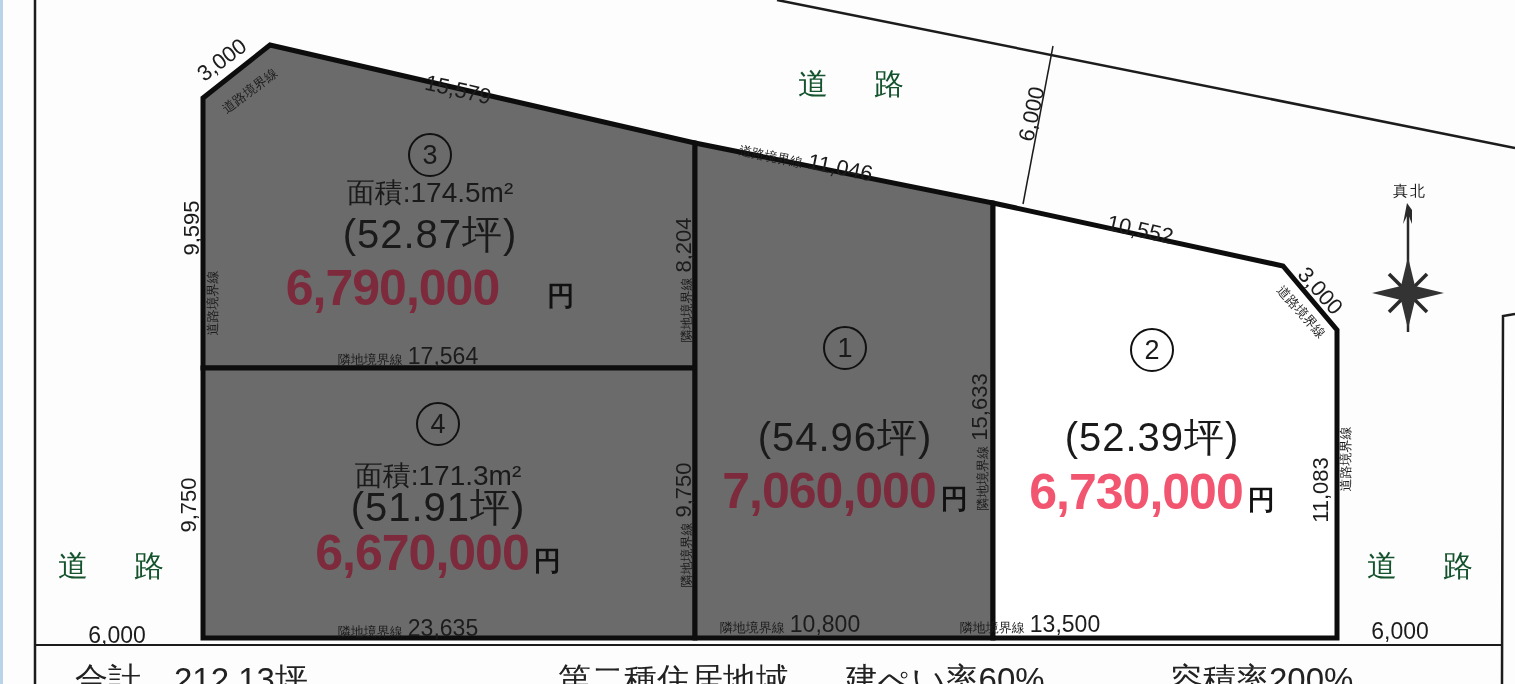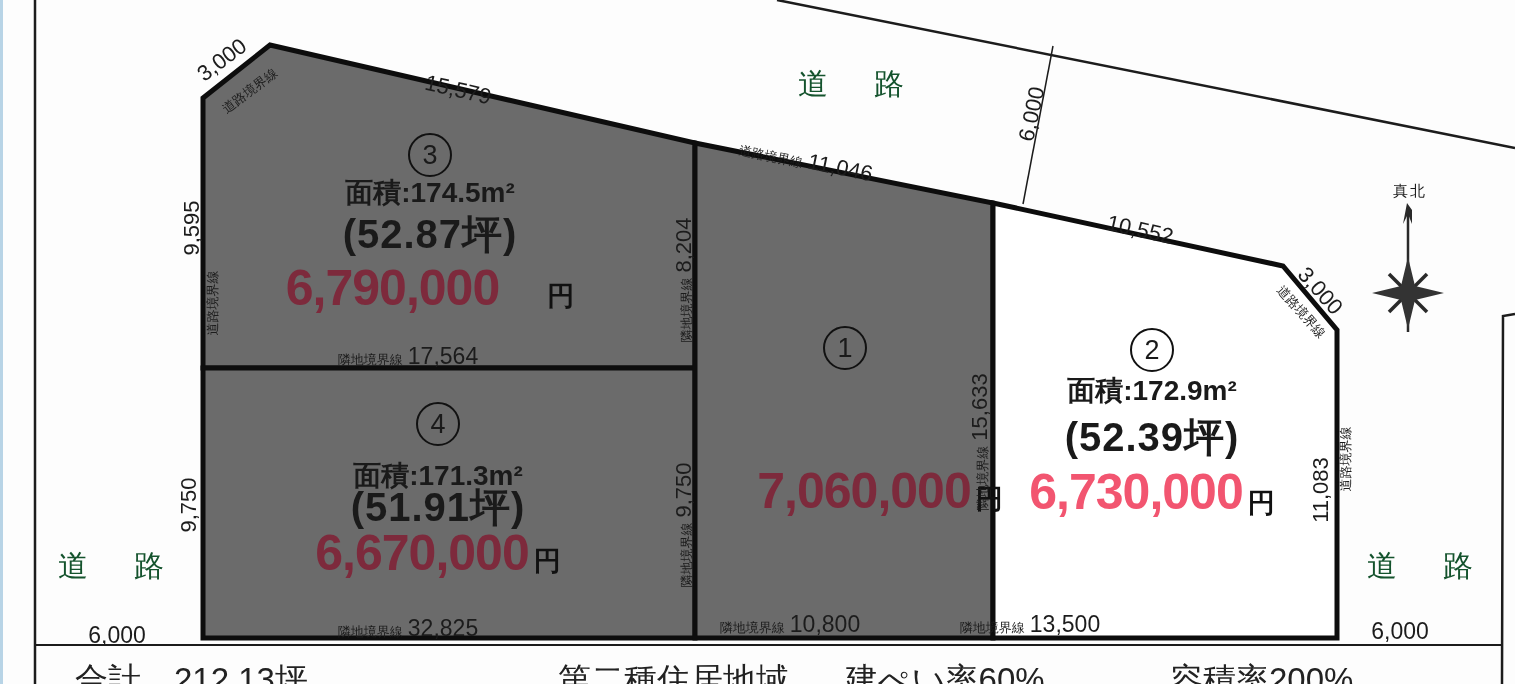--- a/index.html
+++ b/index.html
@@ -12,22 +12,22 @@
   .parcel{fill:var(--parcel-fill);stroke:#0d0d0d;stroke-width:5;stroke-linejoin:miter;}
   .parcel.white{fill:#ffffff;}
   .roadline{stroke:#1c1c1c;fill:none;}
   .road-label{font-size:30px;letter-spacing:8px;color:#14532d;}
   .north-label{font-size:15px;color:#1c1c1c;letter-spacing:2px;}
   .lot-num{
     width:40px;height:40px;border:2.5px solid #111;border-radius:50%;
     display:flex;align-items:center;justify-content:center;
     font-size:27px;line-height:1;background:transparent;
   }
-  .lot-area{font-size:28px;font-weight:bold;}
-  .lot-tsubo{font-size:40px;font-weight:bold;letter-spacing:1px;}
+  .lot-area{font-size:28px;font-weight:normal;}
+  .lot-tsubo{font-size:40px;font-weight:normal;letter-spacing:1px;}
   .lot-price{display:flex;align-items:baseline;gap:5px;}
   .lot-price .big{font-size:50px;font-weight:bold;letter-spacing:-1px;}
   .lot-price.dark .big{color:var(--price-dark);}
   .lot-price.bright .big{color:var(--price-bright);}
   .lot-price .yen{font-size:27px;font-weight:bold;color:#111;}
   .dim{display:flex;align-items:baseline;gap:5px;color:#1c1c1c;}
   .dim .pre{font-size:13px;}
   .dim .val{font-size:22px;}
   .dim.big .val{font-size:23px;}
   .caption-item{position:absolute;top:658px;font-size:33px;color:#222;transform:none;white-space:nowrap;}
@@ -62,31 +62,31 @@
   </svg>
 
   <div class="abs road-label" style="left:855px;top:84px;">道　路</div>
   <div class="abs road-label" style="left:115px;top:566px;">道　路</div>
   <div class="abs road-label" style="left:1424px;top:566px;">道　路</div>
   <div class="abs north-label" style="left:1410px;top:191px;">真北</div>
 
   <div class="abs lot-num" style="left:845px;top:348px;">
       <span>1</span>
     </div>
-  <div class="abs lot-price dark" style="left:880px;top:491px;">
+  <div class="abs lot-tsubo" style="left:845px;top:437px;">(54.96坪)</div>
+  <div class="abs lot-price dark" style="left:845px;top:491px;">
     <span class="big">7,060,000</span>
       <span class="yen">円</span>
   </div>
 
   <div class="abs lot-num" style="left:1152px;top:350px;">
       <span>2</span>
     </div>
-  <div class="abs lot-area" style="left:1152px;top:391px;">面積:172.9m²</div>
   <div class="abs lot-tsubo" style="left:1152px;top:437px;">(52.39坪)</div>
-  <div class="abs lot-price bright" style="left:1152px;top:492px;align-items:flex-end;">
+  <div class="abs lot-price bright" style="left:1152px;top:492px;">
     <span class="big">6,730,000</span>
       <span class="yen">円</span>
   </div>
 
   <div class="abs lot-num" style="left:430px;top:155px;">
       <span>3</span>
     </div>
   <div class="abs lot-area" style="left:430px;top:193px;">面積:174.5m²</div>
   <div class="abs lot-tsubo" style="left:430px;top:234px;">(52.87坪)</div>
   <div class="abs lot-price dark" style="left:430px;top:288px;gap:48px;">
@@ -123,21 +123,21 @@
 
   <div class="abs dim big" style="left:408px;top:356px;">
       <span class="pre">隣地境界線</span>
       <span class="val">17,564</span>
     </div>
   <div class="abs dim" style="left:189px;top:505px;transform:translate(-50%,-50%) rotate(-90deg);">
       <span class="val">9,750</span>
     </div>
   <div class="abs dim big" style="left:408px;top:628px;">
       <span class="pre">隣地境界線</span>
-      <span class="val">32,825</span>
+      <span class="val">23,635</span>
     </div>
   <div class="abs dim big" style="left:117px;top:635px;">
       <span class="val">6,000</span>
     </div>
 
   <div class="abs dim" style="left:684px;top:280px;transform:translate(-50%,-50%) rotate(-90deg);">
       <span class="pre">隣地境界線</span>
       <span class="val">8,204</span>
     </div>
   <div class="abs dim" style="left:684px;top:525px;transform:translate(-50%,-50%) rotate(-90deg);">

